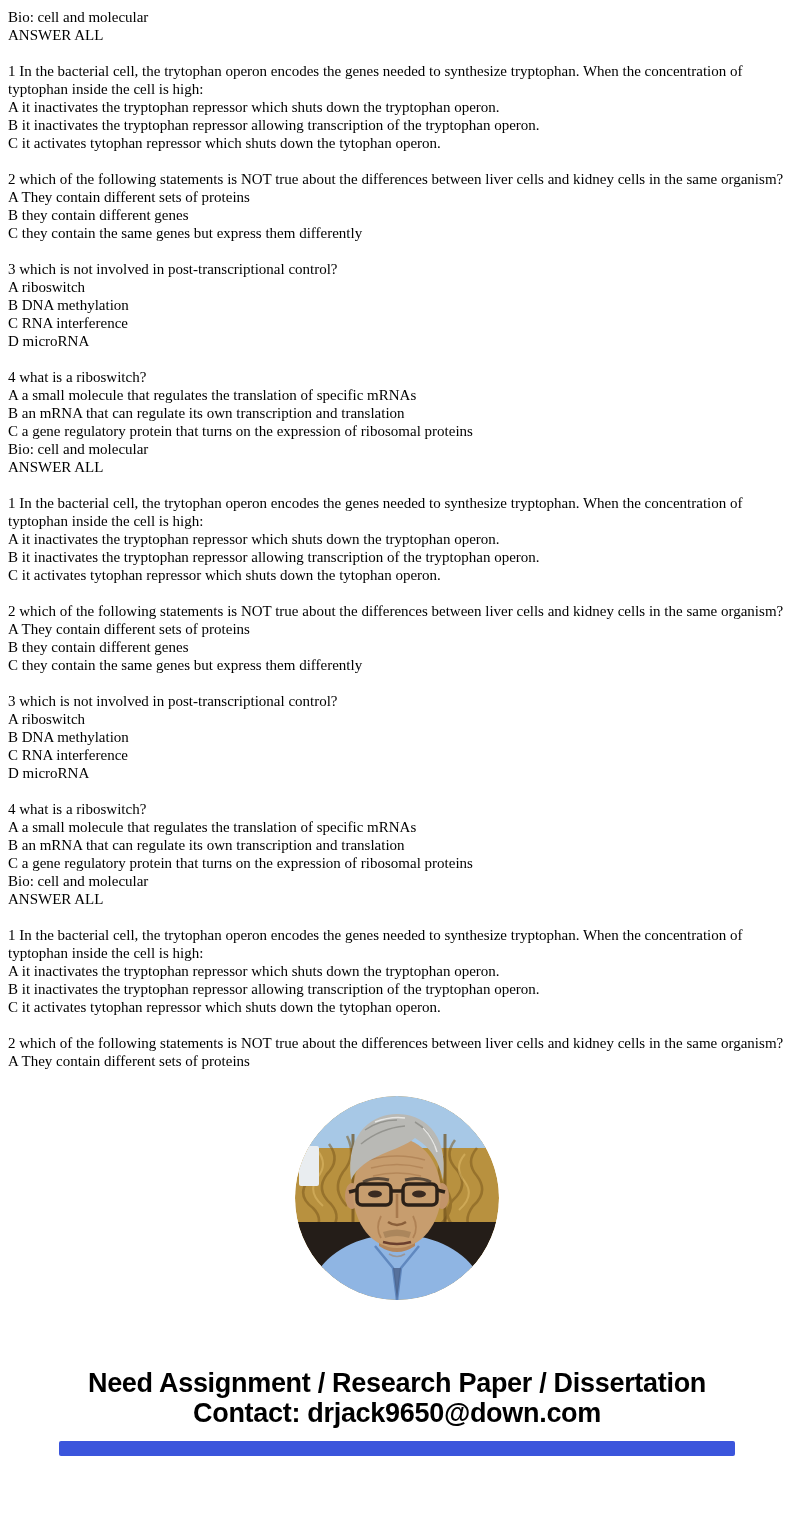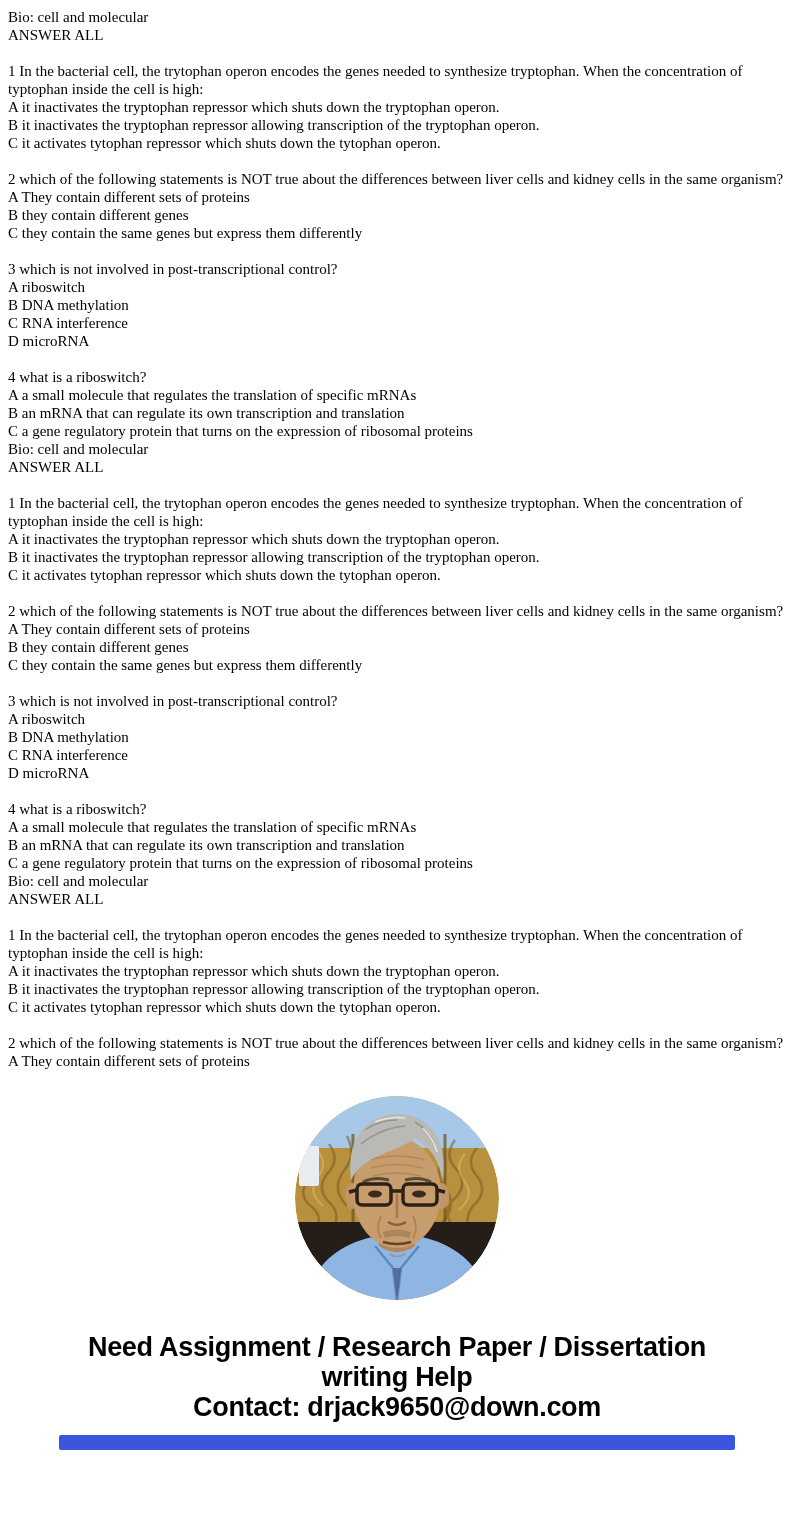--- a/index.html
+++ b/index.html
@@ -16,21 +16,21 @@
     line-height: 18px;
     color: #000000;
   }
   .line { min-height: 18px; }
   .avatar-wrap {
     width: 204px; height: 204px;
     margin: 26px auto 0 auto;
   }
   .avatar-wrap svg { display: block; border-radius: 50%; }
   .footer {
-    margin-top: 32px;
+    margin-top: 68px;
     text-align: center;
     color: #000000;
     font-family: "Liberation Sans", sans-serif;
     font-weight: 700;
     font-size: 27px;
     line-height: 30px;
     letter-spacing: -0.3px;
   }
   .bottom-bar {
     width: 676px; height: 15px;
@@ -194,19 +194,18 @@
 
         <path d="M88,146 Q102,150 116,146" stroke="#6b3f2e" stroke-width="2.5" fill="none"></path>
 
         <path d="M94,158 q8,5 16,0" stroke="#a5764a" stroke-width="1.5" fill="none" opacity="0.5"></path>
       </g>
     </svg>
   </div>
 
   <div class="footer">
     <div>Need Assignment / Research Paper / Dissertation</div>
-    <div>writing Help</div>
     <div>Contact: drjack9650@down.com</div>
   </div>
 
   <div class="bottom-bar" style="background: rgb(59, 85, 220);"></div>
 
 </div>
 
 </body></html>

